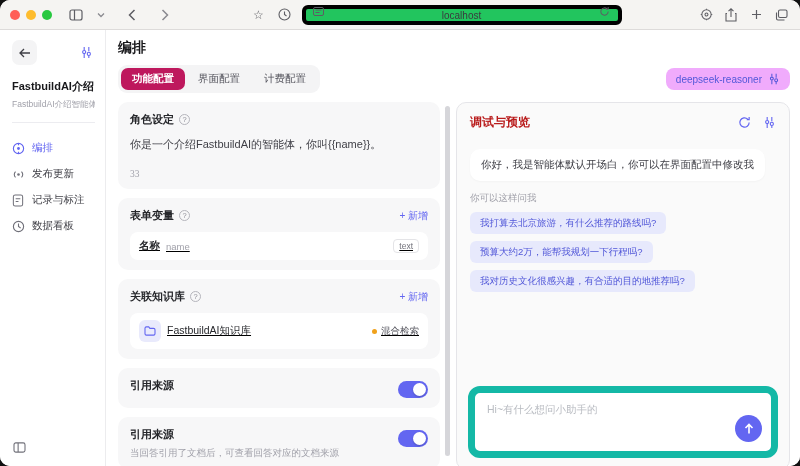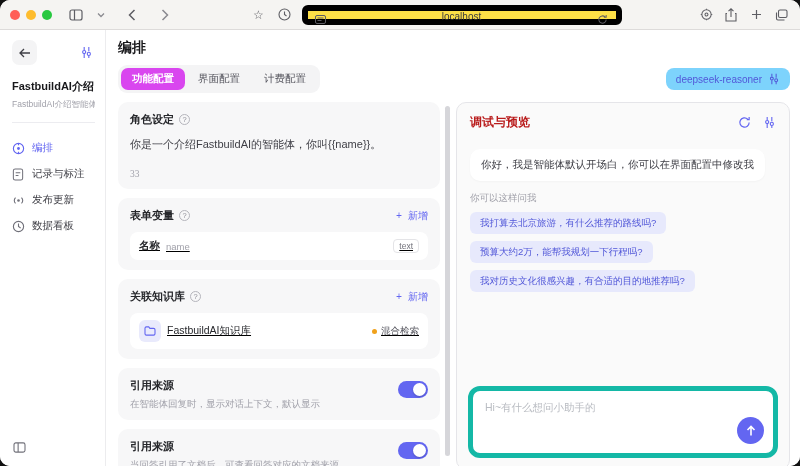--- a/index.html
+++ b/index.html
@@ -10,22 +10,22 @@
   
   .browser-bar { height:30px; flex:0 0 30px; background:#f5f4f2; border-bottom:1px solid #dddbda;
                  display:flex; align-items:center; padding:0 10px; gap:7px; }
   .lights { display:flex; gap:6px; margin-right:8px; }
   .light { width:10px; height:10px; border-radius:50%; }
   .bicon { width:18px; height:18px; display:flex; align-items:center; justify-content:center;
            color:#5d5d63; flex:0 0 auto; }
   .bicon svg { display:block; }
   .chev-sm { color:#8a8a90; }
   .url-wrap { flex:1; display:flex; align-items:center; justify-content:center; gap:8px; }
-  .url-field { width:320px; height:20px; background:#fde047; border:6px solid #000000; border-radius:6px;
-               display:flex; align-items:flex-start; padding:0 7px; }
+  .url-field { width:320px; height:20px; background:#22c55e; border:4px solid #000000; border-radius:6px;
+               display:flex; align-items:flex-end; padding:0 7px; }
   .url-text { flex:1; text-align:center; font-size:10px; color:#3a3a3e; }
   .star { font-size:12px; color:#5d5d63; }
 
   
   .app { flex:1; display:flex; overflow:hidden; background:#fff; }
 
   
   .sidebar { width:106px; flex:0 0 106px; border-right:1px solid #ececee; padding:10px 10px 8px 12px;
              display:flex; flex-direction:column; position:relative; }
   .sb-top { display:flex; align-items:center; justify-content:space-between; }
@@ -41,38 +41,38 @@
   .sb-item.active { color:#6366f1; }
   .sb-item.active .micon { color:#6366f1; }
   .sb-bottom { position:absolute; bottom:9px; left:13px; color:#71717a; }
 
   
   .main { flex:1; display:flex; flex-direction:column; padding:9px 10px 0 12px; overflow:hidden; }
   .page-title { font-size:14px; font-weight:bold; color:#18181b; }
   .toolbar { display:flex; align-items:center; margin-top:8px; }
   .tab-group { background:#f4f4f5; border-radius:9px; padding:3px; display:flex; gap:2px; }
   .tab { font-size:10.5px; color:#52525b; padding:4px 11px; border-radius:7px; cursor:pointer; white-space:nowrap; }
-  .tab.active { background:#d946ef; color:#fff; font-weight:bold; }
+  .tab.active { background:#be185d; color:#fff; font-weight:bold; }
   .toolbar-spacer { flex:1; }
-  .model-pill { display:flex; align-items:center; gap:6px; background:#7dd3fc; border-radius:8px;
+  .model-pill { display:flex; align-items:center; gap:6px; background:#f0abfc; border-radius:8px;
                 padding:5px 10px; font-size:10px; color:#5157d8; cursor:pointer; }
   .save-btn { display:flex; align-items:center; gap:5px; background:#6366f1; color:#fff; border:none;
               border-radius:8px; padding:6px 12px; font-size:10.5px; font-weight:bold; margin-left:10px;
               cursor:pointer; font-family:inherit; }
 
   .content { flex:1; display:flex; margin-top:9px; overflow:hidden; }
   .config-col { width:322px; flex:0 0 322px; display:flex; flex-direction:column; gap:9px; overflow:hidden; }
 
   .card { background:#f7f7f8; border-radius:10px; padding:10px 12px; flex:0 0 auto; }
   .card-head { display:flex; align-items:center; gap:5px; }
   .card-title { font-size:11px; font-weight:bold; color:#26272b; }
   .help { width:11px; height:11px; border:1px solid #b5b5bc; border-radius:50%; display:inline-flex;
           align-items:center; justify-content:center; font-size:7.5px; color:#8e8e96; }
   .help::after { content:"?"; }
-  .add-link { margin-left:auto; font-size:10px; color:#6366f1; cursor:pointer;font-family:Liberation Mono, monospace; }
+  .add-link { margin-left:auto; font-size:10px; color:#6366f1; cursor:pointer; }
   .role-text { margin:9px 0 16px; font-size:11px; line-height:1.55; color:#3f3f46; }
   .char-count { font-size:9.5px; color:#a1a1aa;font-family:Liberation Serif, serif; }
 
   .white-row { margin-top:9px; background:#fff; border-radius:8px; padding:7px 9px; display:flex;
                align-items:center; gap:6px;text-decoration:underline; }
   .var-name { font-size:10.5px; font-weight:bold; color:#26272b; }
   .var-key { font-size:9.5px; color:#a1a1aa; }
   .type-badge { margin-left:auto; font-size:8.5px; color:#71717a; border:1px solid #e4e4e7;
                 border-radius:4px; padding:1px 5px; background:#fff; }
   .kb-icon-box { width:22px; height:22px; background:#e9eafc; border-radius:6px; display:flex;
@@ -101,21 +101,21 @@
   .preview-head { display:flex; align-items:center; padding:11px 13px 6px; }
   .preview-title { font-size:12px; font-weight:bold; color:#b91c1c; }
   .preview-icons { margin-left:auto; display:flex; gap:12px; color:#6366f1; }
   .preview-icons .picon { cursor:pointer; display:flex; }
   .chat { flex:1; padding:4px 13px 0; overflow:hidden; }
   .bubble { background:#fff; border-radius:10px; padding:9px 11px; font-size:10.5px; color:#3f3f46;
             display:inline-block; max-width:100%; margin-top:8px; box-shadow:0 1px 2px rgba(0,0,0,.03); }
   .hint { margin:11px 0 7px; font-size:9.5px; color:#a1a1aa; }
   .sugg { width:fit-content; background:#e7e9fc; color:#5157d8; font-size:9.5px; border-radius:6px;
           padding:4.5px 10px; margin-bottom:7px; cursor:pointer; }
-  .input-box { margin:8px 11px 11px; background:#fff; border:5px solid #14b8a6; border-radius:12px;
+  .input-box { margin:8px 11px 11px; background:#fff; border:7px solid #14b8a6; border-radius:12px;
                height:72px; position:relative; flex:0 0 72px; }
   .input-box textarea { width:100%; height:100%; border:none; outline:none; resize:none; background:transparent;
                padding:10px 12px; font-size:10.5px; color:#3f3f46; font-family:inherit; }
   .input-box textarea::placeholder { color:#b9bcc2; }
   .send-btn { position:absolute; right:9px; bottom:9px; width:27px; height:27px; border-radius:50%;
               background:#6366f1; border:none; color:#fff; display:flex; align-items:center;
               justify-content:center; cursor:pointer; }
 </style>
 </head>
 <body>
@@ -227,36 +227,36 @@
           <svg width="13" height="13" viewBox="0 0 14 14" fill="none" stroke="currentColor" stroke-width="1.2">
               <circle cx="7" cy="7" r="5.5"></circle>
               <circle cx="7" cy="7" r="1.5" fill="currentColor" stroke="none"></circle>
               <path d="M7 1.5v2M7 10.5v2"></path>
             </svg>
         </span>
         <span>编排</span>
       </div>
       <div class="sb-item">
         <span class="micon">
+          <svg width="13" height="13" viewBox="0 0 14 14" fill="none" stroke="currentColor" stroke-width="1.2">
+              <circle cx="7" cy="7" r="1.4" fill="currentColor" stroke="none"></circle>
+              <path d="M3.8 10.2a4.5 4.5 0 0 1 0-6.4M10.2 3.8a4.5 4.5 0 0 1 0 6.4"></path>
+            </svg>
+        </span>
+        <span>发布更新</span>
+      </div>
+      <div class="sb-item">
+        <span class="micon">
           <svg width="12" height="13" viewBox="0 0 12 14" fill="none" stroke="currentColor" stroke-width="1.1">
               <rect x="1" y="1" width="10" height="12" rx="2"></rect>
               <line x1="3.5" y1="5" x2="8.5" y2="5"></line>
               <line x1="3.5" y1="8" x2="6.5" y2="8"></line>
             </svg>
         </span>
         <span>记录与标注</span>
-      </div>
-      <div class="sb-item">
-        <span class="micon">
-          <svg width="13" height="13" viewBox="0 0 14 14" fill="none" stroke="currentColor" stroke-width="1.2">
-              <circle cx="7" cy="7" r="1.4" fill="currentColor" stroke="none"></circle>
-              <path d="M3.8 10.2a4.5 4.5 0 0 1 0-6.4M10.2 3.8a4.5 4.5 0 0 1 0 6.4"></path>
-            </svg>
-        </span>
-        <span>发布更新</span>
       </div>
       <div class="sb-item">
         <span class="micon">
           <svg width="13" height="13" viewBox="0 0 14 14" fill="none" stroke="currentColor" stroke-width="1.2">
               <circle cx="7" cy="7" r="5.5"></circle>
               <path d="M7 3.8V7l2.3 1.6"></path>
             </svg>
         </span>
         <span>数据看板</span>
       </div>
@@ -331,21 +331,20 @@
               <span class="kb-mode">
                 <span class="dot"></span>
                 <span>混合检索</span>
               </span>
             </div>
           </div>
 
           <div class="card toggle-card">
             <div class="toggle-texts">
               <div class="toggle-title">引用来源</div>
-              <div class="toggle-desc">在智能体回复时，显示对话上下文，默认显示</div>
             </div>
             <span class="toggle on"></span>
           </div>
 
           <div class="card toggle-card">
             <div class="toggle-texts">
               <div class="toggle-title">引用来源</div>
               <div class="toggle-desc">当回答引用了文档后，可查看回答对应的文档来源</div>
             </div>
             <span class="toggle on"></span>

